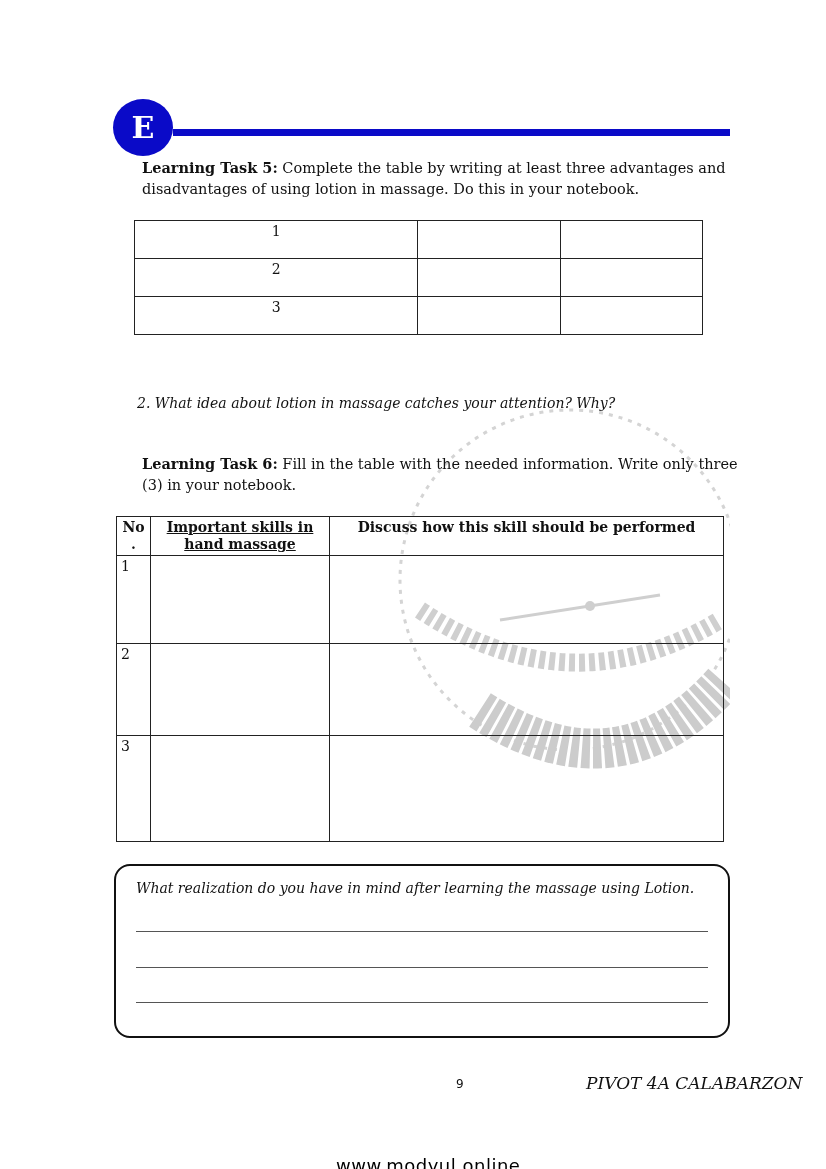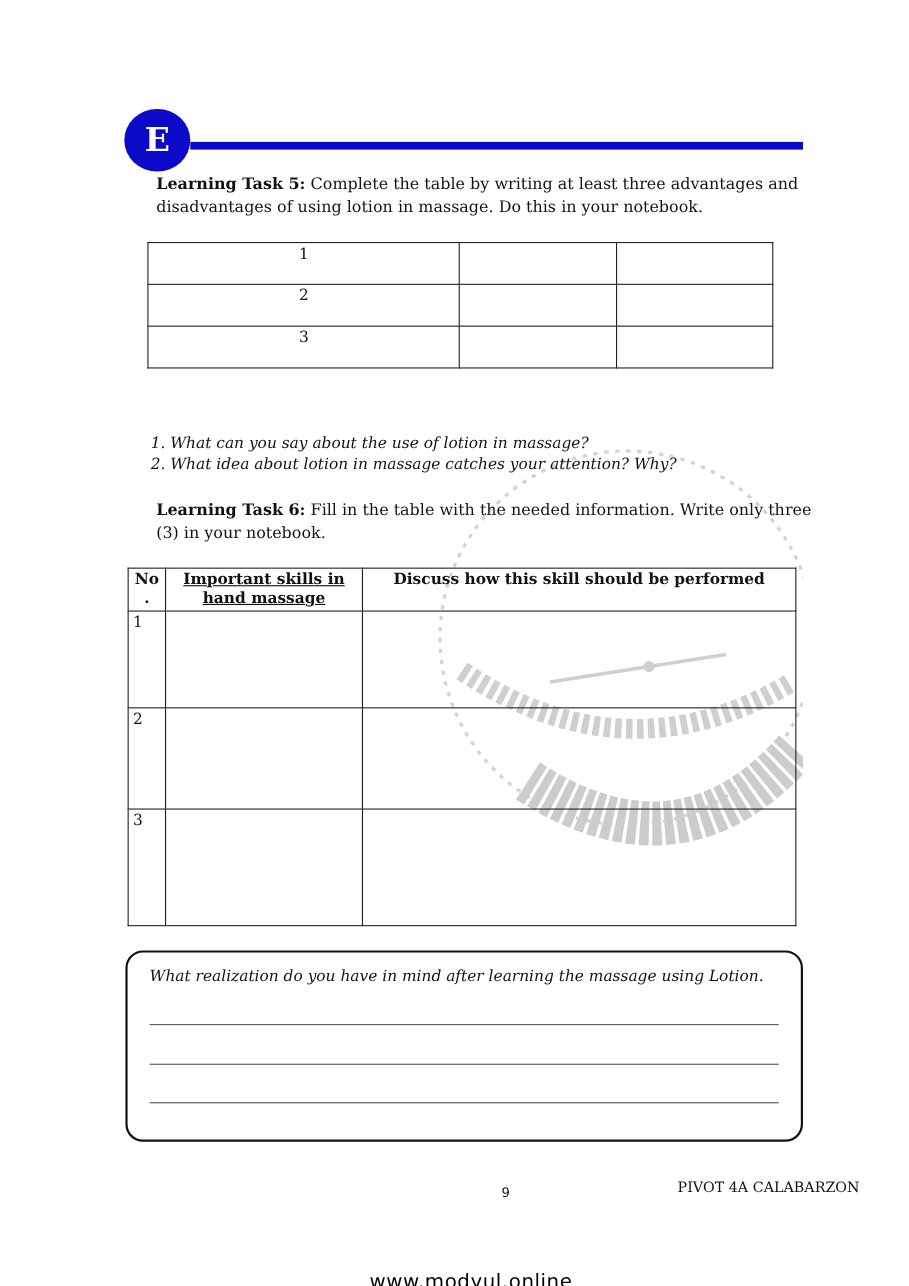--- a/index.html
+++ b/index.html
@@ -13,21 +13,21 @@
   th { font-weight:bold; text-align:center; line-height:17px; }
   #t5 { left:134px; top:220px; width:569px; }
   #t5 td.num { text-align:center; }
   #t6 { left:116px; top:516px; width:608px; }
   #t6 td.num { text-align:left; }
   .questions { position:absolute; left:137px; top:394px; font-style:italic; font-size:14px; line-height:19px; }
   .box { position:absolute; left:114px; top:864px; width:612px; height:170px; border:2px solid #111; border-radius:16px; }
   .box .prompt { position:absolute; left:20px; top:14px; font-style:italic; font-size:14px; }
   .box .line { position:absolute; left:20px; width:572px; border-top:1.2px solid #555; }
   .pnum { position:absolute; left:456px; top:1077px; font-family:"DejaVu Sans", sans-serif; font-size:12px; }
-  .footer { position:absolute; left:616px; top:1073px; font-size:13px; }
+  .footer { position:absolute; left:586px; top:1073px; font-style:italic; font-size:17px; }
   .wm { position:absolute; left:336px; top:1155px; font-family:"DejaVu Sans", sans-serif; font-size:18px; color:#000000; letter-spacing:0.5px; }
   .seal { position:absolute; left:360px; top:380px; width:370px; height:400px; pointer-events:none; }
 </style>
 </head>
 <body>
 
 <svg class="seal" viewBox="0 0 370 400">
   <circle cx="210" cy="200" r="170" fill="none" stroke="#d4d4d4" stroke-width="3" stroke-dasharray="4 6"></circle>
   <path d="M60 230 Q210 330 360 240" fill="none" stroke="#cfcfcf" stroke-width="18" stroke-dasharray="6 4"></path>
   <path d="M120 330 Q260 420 365 300" fill="none" stroke="#cccccc" stroke-width="40" stroke-dasharray="8 3"></path>
@@ -58,21 +58,20 @@
   </tr>
   <tr style="height:38px;">
     <td class="num">3</td>
     <td></td>
     <td></td>
   </tr>
 </tbody>
   </table>
 
 <div class="questions">
-  <div>1. What can you say about the use of lotion in massage?</div>
   <div>2. What idea about lotion in massage catches your attention? Why?</div>
 </div>
 
 <div class="para" style="top:453px;">
   <b>Learning Task 6:</b><span> Fill in the table with the needed information. Write only three (3) in your notebook.</span>
 </div>
 
 <table id="t6">
   <tbody>
       <tr>

